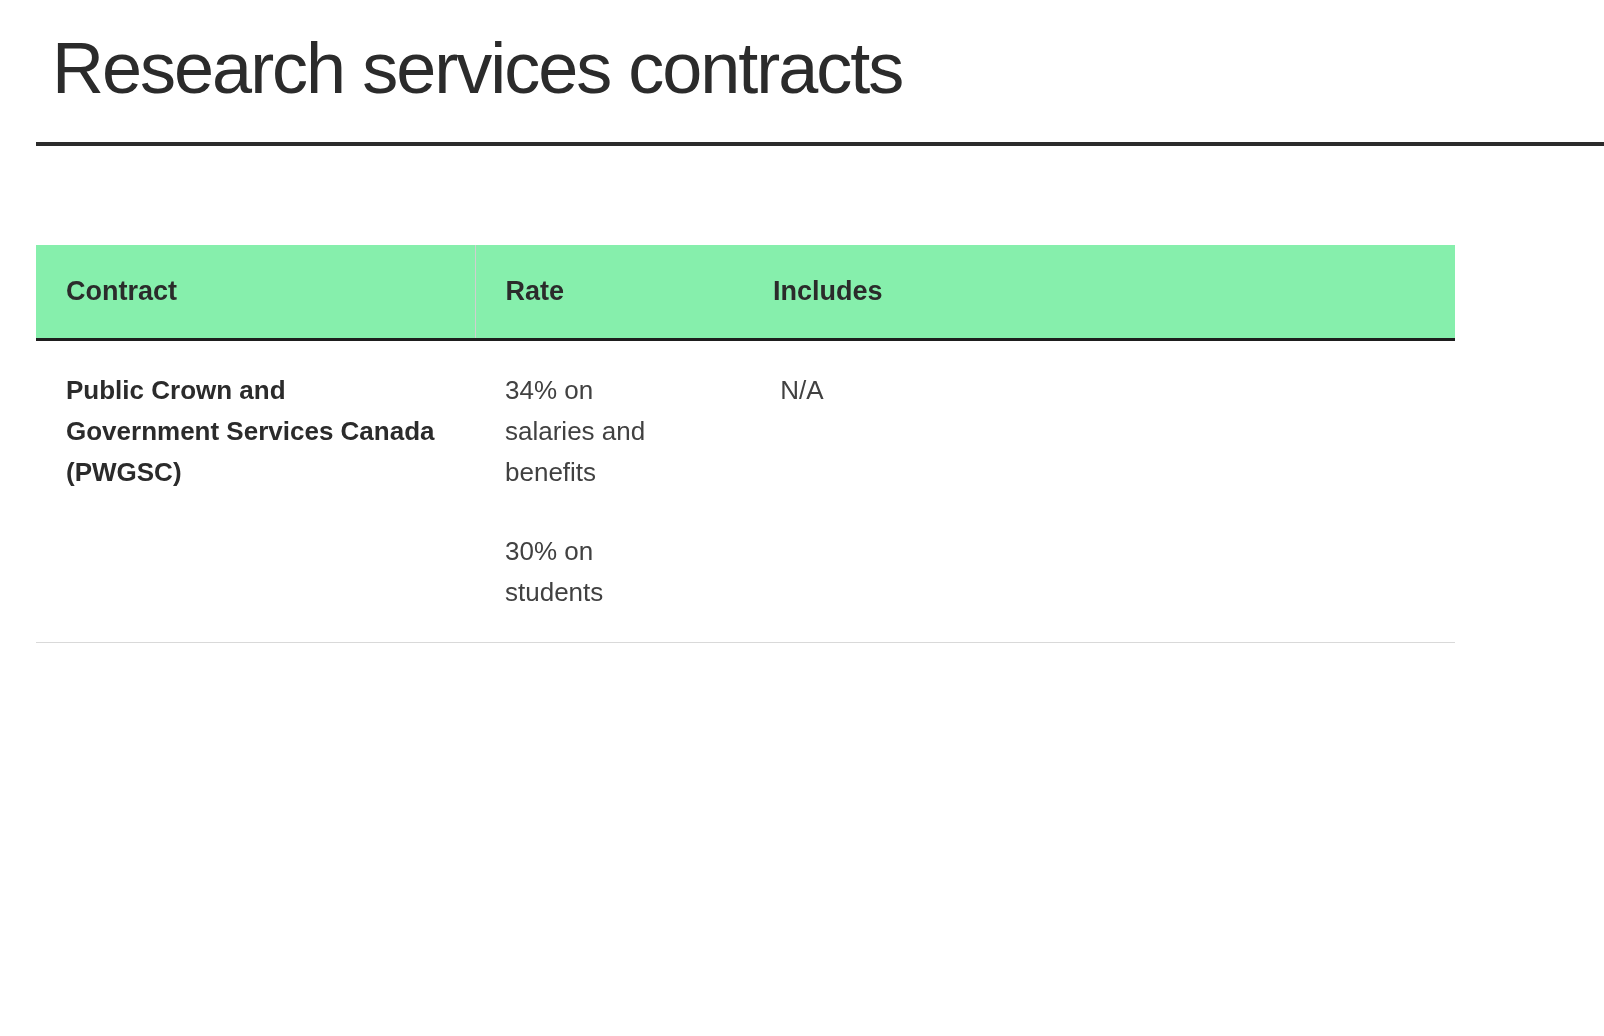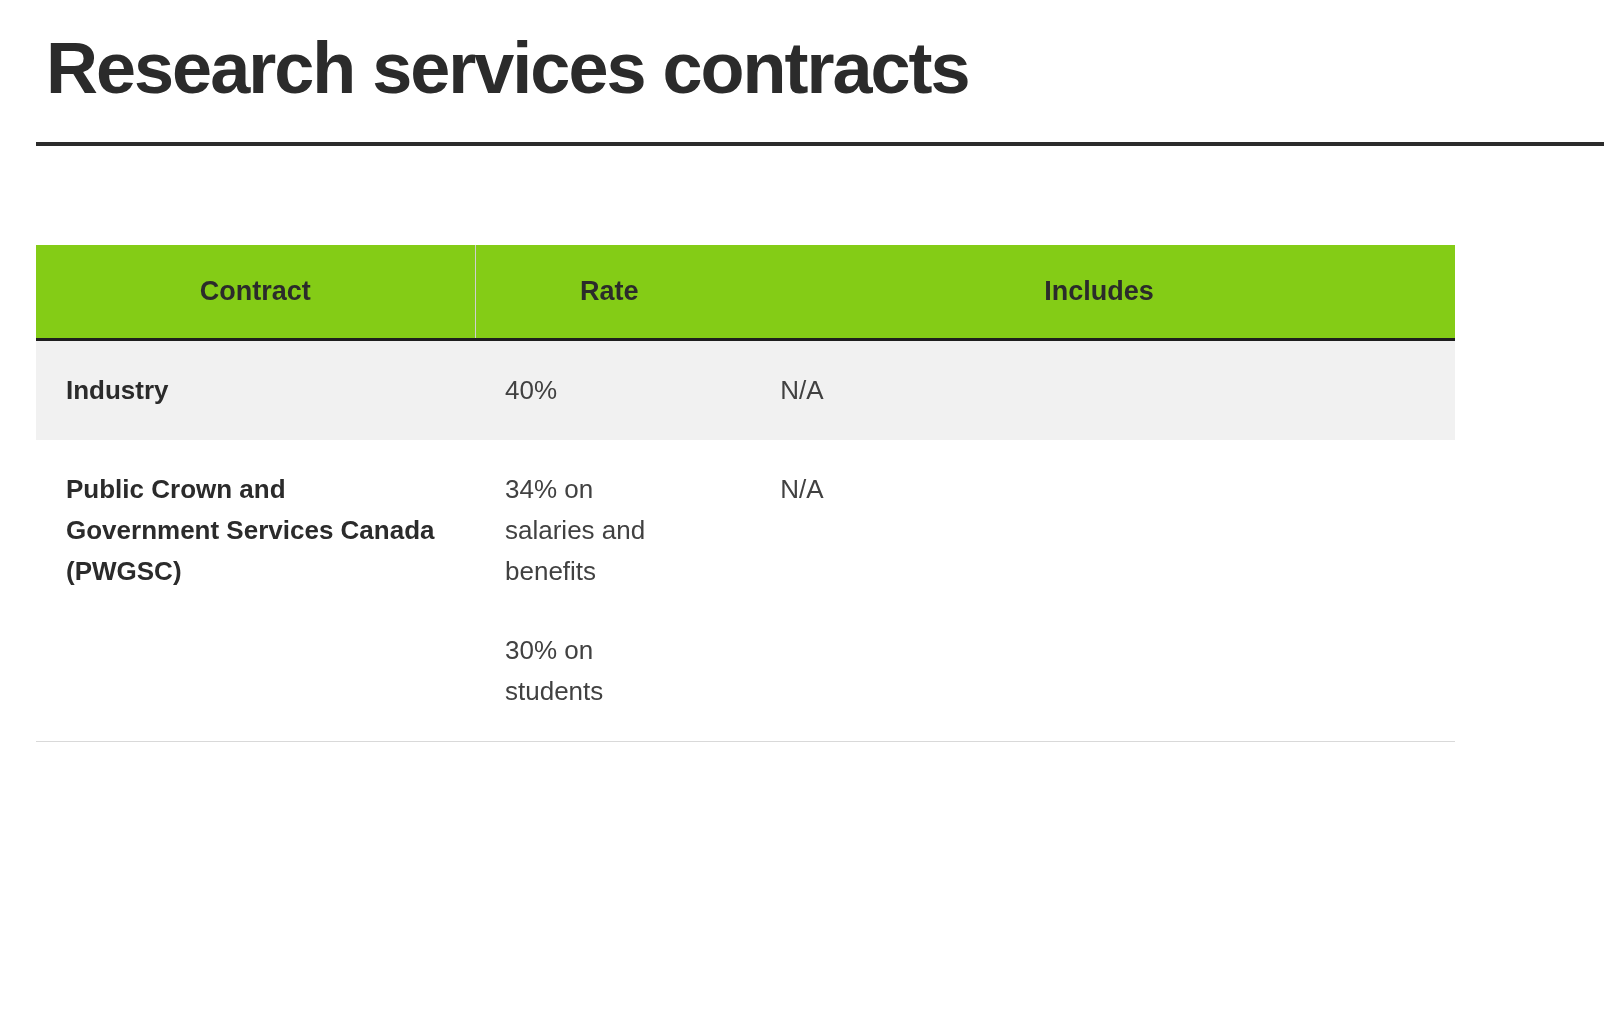--- a/index.html
+++ b/index.html
@@ -18,53 +18,53 @@
     width:1604px;
     min-height:1036px;
     font-family:"Liberation Sans", sans-serif;
     color:var(--body-text);
     overflow-x:hidden;
   }
   .page{
     margin-left:36px;
   }
   h1.page-title{
-    margin:32px 0 38px 10px;
+    margin:32px 0 38px 16px;
     font-size:72px;
     line-height:1;
-    font-weight:700;
+    font-weight:400;
     letter-spacing:-2px;
     color:var(--heading-text);
   }
   .title-rule{
     border:none;
     margin:0;
     height:4px;
     background:var(--rule);
     width:1568px; 
   }
   table.contracts{
     border-collapse:collapse;
     table-layout:fixed;
     width:1419px;
     margin-top:99px;
   }
   col.col-contract{width:439px;}
   col.col-rate{width:268px;}
   col.col-comments{width:712px;}
   th{
-    text-align:center;
+    text-align:left;
     vertical-align:middle;
     font-size:27px;
     line-height:35px;
     font-weight:700;
     color:var(--heading-text);
     padding:29px 30px;
     border-bottom:3px solid var(--header-border);
-    background:#84cc16;
+    background:#86efac;
   }
   th.th-contract{
     border-right:1px solid var(--divider);
   }
   td{
     vertical-align:top;
     font-size:26px;
     line-height:41px;
     padding:29px 30px;
     color:var(--body-text);
@@ -105,31 +105,20 @@
       <col class="col-comments">
     </colgroup>
     <thead>
       <tr>
         <th class="th-contract">Contract</th>
         <th class="th-rate">Rate</th>
         <th class="th-comments">Includes</th>
       </tr>
     </thead>
     <tbody id="table-body">
-        <tr class="shaded">
-    <td class="cell-contract">
-      <div class="inner">Industry</div>
-    </td>
-    <td class="cell-rate">
-            <p>40%</p>
-          </td>
-    <td class="cell-comments">
-            <p>&nbsp;N/A</p>
-          </td>
-  </tr>
         <tr>
     <td class="cell-contract">
       <div class="inner">Public Crown and Government Services Canada (PWGSC)</div>
     </td>
     <td class="cell-rate">
             <p>34% on salaries and benefits</p>
             <p>30% on students</p>
           </td>
     <td class="cell-comments">
             <p>&nbsp;N/A</p>

